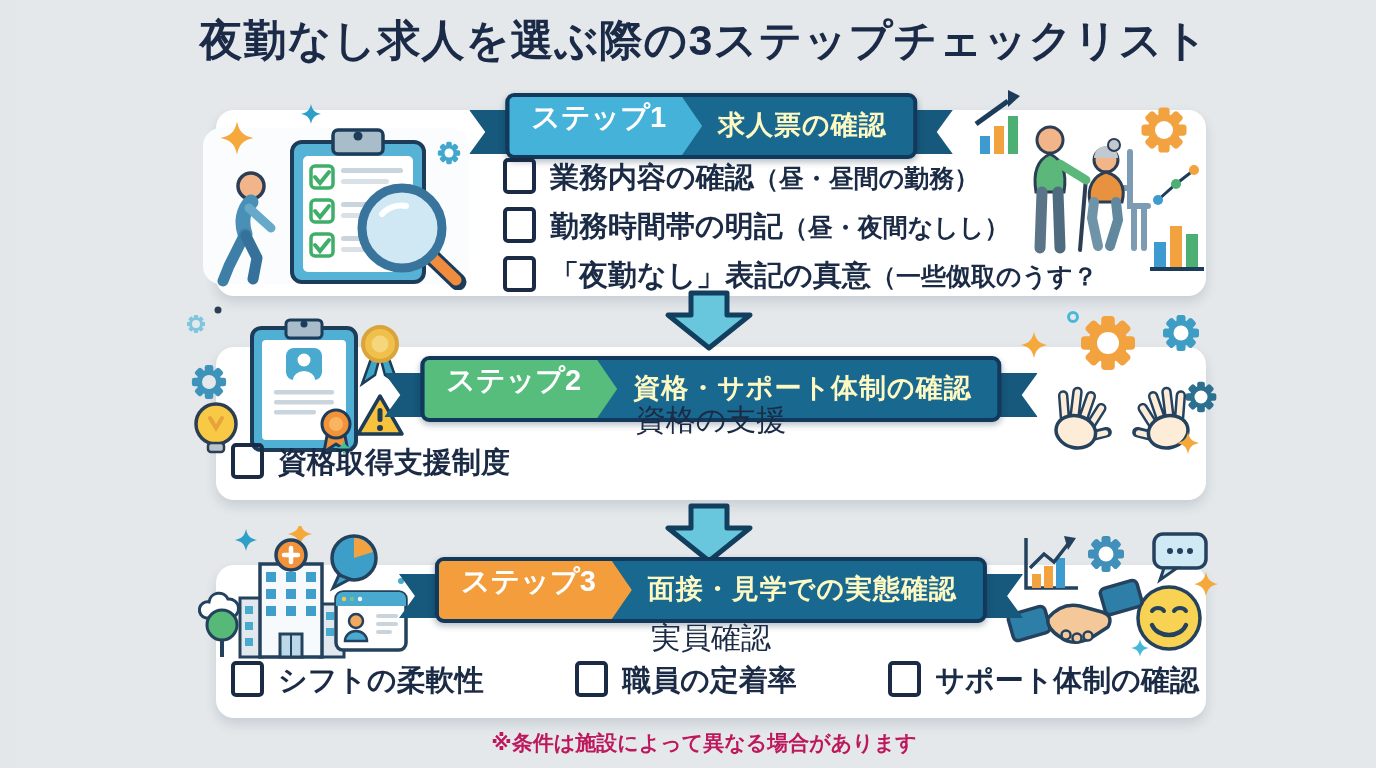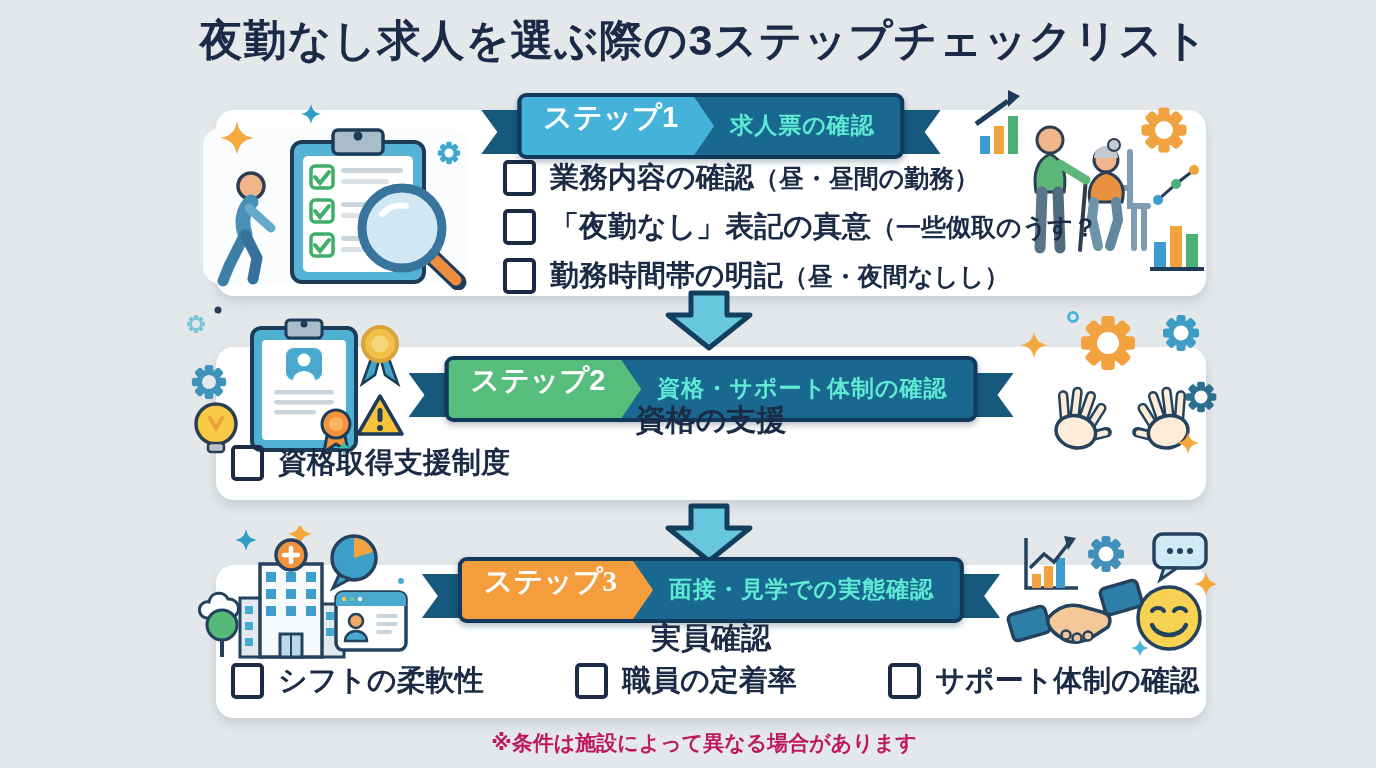--- a/index.html
+++ b/index.html
@@ -34,36 +34,36 @@
   .ribbon-main{
     position:relative;display:flex;align-items:stretch;height:58px;
     background:#19688f;border:4px solid #12395c;border-radius:9px;
     overflow:hidden;z-index:2;box-shadow:0 3px 6px rgba(10,40,60,.3);
   }
   .ribbon-label{
     display:flex;align-items:center;color:#fff;font-weight:800;font-size:29px;
     padding:0 36px 16px 22px;
     clip-path:polygon(0 0,calc(100% - 20px) 0,100% 50%,calc(100% - 20px) 100%,0 100%);
   }
-  .lbl-s1{background:#45b2d9;} .lbl-s2{background:#57bd7c;} .lbl-s3{background:#f49d3c;font-family:Liberation Serif, serif;}
+  .lbl-s1{background:#45b2d9;} .lbl-s2{background:#57bd7c;} .lbl-s3{background:#f49d3c;}
   .ribbon-title{
-    display:flex;align-items:center;color:#5eead4;font-weight:800;font-size:23px;
+    display:flex;align-items:center;color:#fef9c3;font-weight:800;font-size:27px;
     padding:0 26px 2px 16px;letter-spacing:1px;white-space:nowrap;
   }
   .checklist1{position:absolute;left:487px;top:158px;z-index:3;}
-  .check-item{display:flex;align-items:center;margin-bottom:9px;}
+  .check-item{display:flex;align-items:flex-start;margin-bottom:9px;}
   .checkbox{
     width:25px;height:28px;border:4px solid #1b2b45;border-radius:5px;
     margin-right:14px;flex:none;background:transparent;
   }
   .check-text{font-size:29px;font-weight:800;white-space:nowrap;}
   .check-note{font-size:25px;font-weight:800;}
   .subtitle{
     position:absolute;left:200px;width:990px;text-align:center;
-    font-size:30px;font-weight:700;z-index:3;
+    font-size:30px;font-weight:400;z-index:3;
   }
   .sub2{top:400px;} .sub3{top:618px;}
   .items-row{
     position:absolute;left:215px;width:968px;display:flex;
     justify-content:space-between;z-index:3;
   }
   .row2{top:443px;} .row3{top:661px;}
   .down-arrow{position:absolute;left:638px;z-index:2;}
   .arrow1{top:290px;} .arrow2{top:503px;}
   .footer-note{
@@ -191,25 +191,25 @@
     <div class="tail tail-right"></div>
   </div>
 
   <div class="checklist1">
     <div class="check-item">
       <span class="checkbox"></span>
       <span class="check-text"><span>業務内容の確認</span><span class="check-note">（昼・昼間の勤務）</span></span>
     </div>
     <div class="check-item">
       <span class="checkbox"></span>
+      <span class="check-text"><span>勤務時間帯の明記</span><span class="check-note">（昼・夜間なしし）</span></span>
+    </div>
+    <div class="check-item">
+      <span class="checkbox"></span>
       <span class="check-text"><span>「夜勤なし」表記の真意</span><span class="check-note">（一些伮取のうす？</span></span>
-    </div>
-    <div class="check-item">
-      <span class="checkbox"></span>
-      <span class="check-text"><span>勤務時間帯の明記</span><span class="check-note">（昼・夜間なしし）</span></span>
     </div>
   </div>
 
   <svg class="down-arrow arrow1" width="110" height="62" viewBox="0 0 110 62">
     <path d="M37 3 L73 3 L73 25 L96 25 L55 58 L14 25 L37 25 Z" fill="#68c7dc" stroke="#123f5e" stroke-width="5" stroke-linejoin="round"></path>
   </svg>
 
   <div class="card card2"></div>
 
   <svg class="illus" style="left:158px;top:302px" width="235" height="152" viewBox="0 0 235 152">

